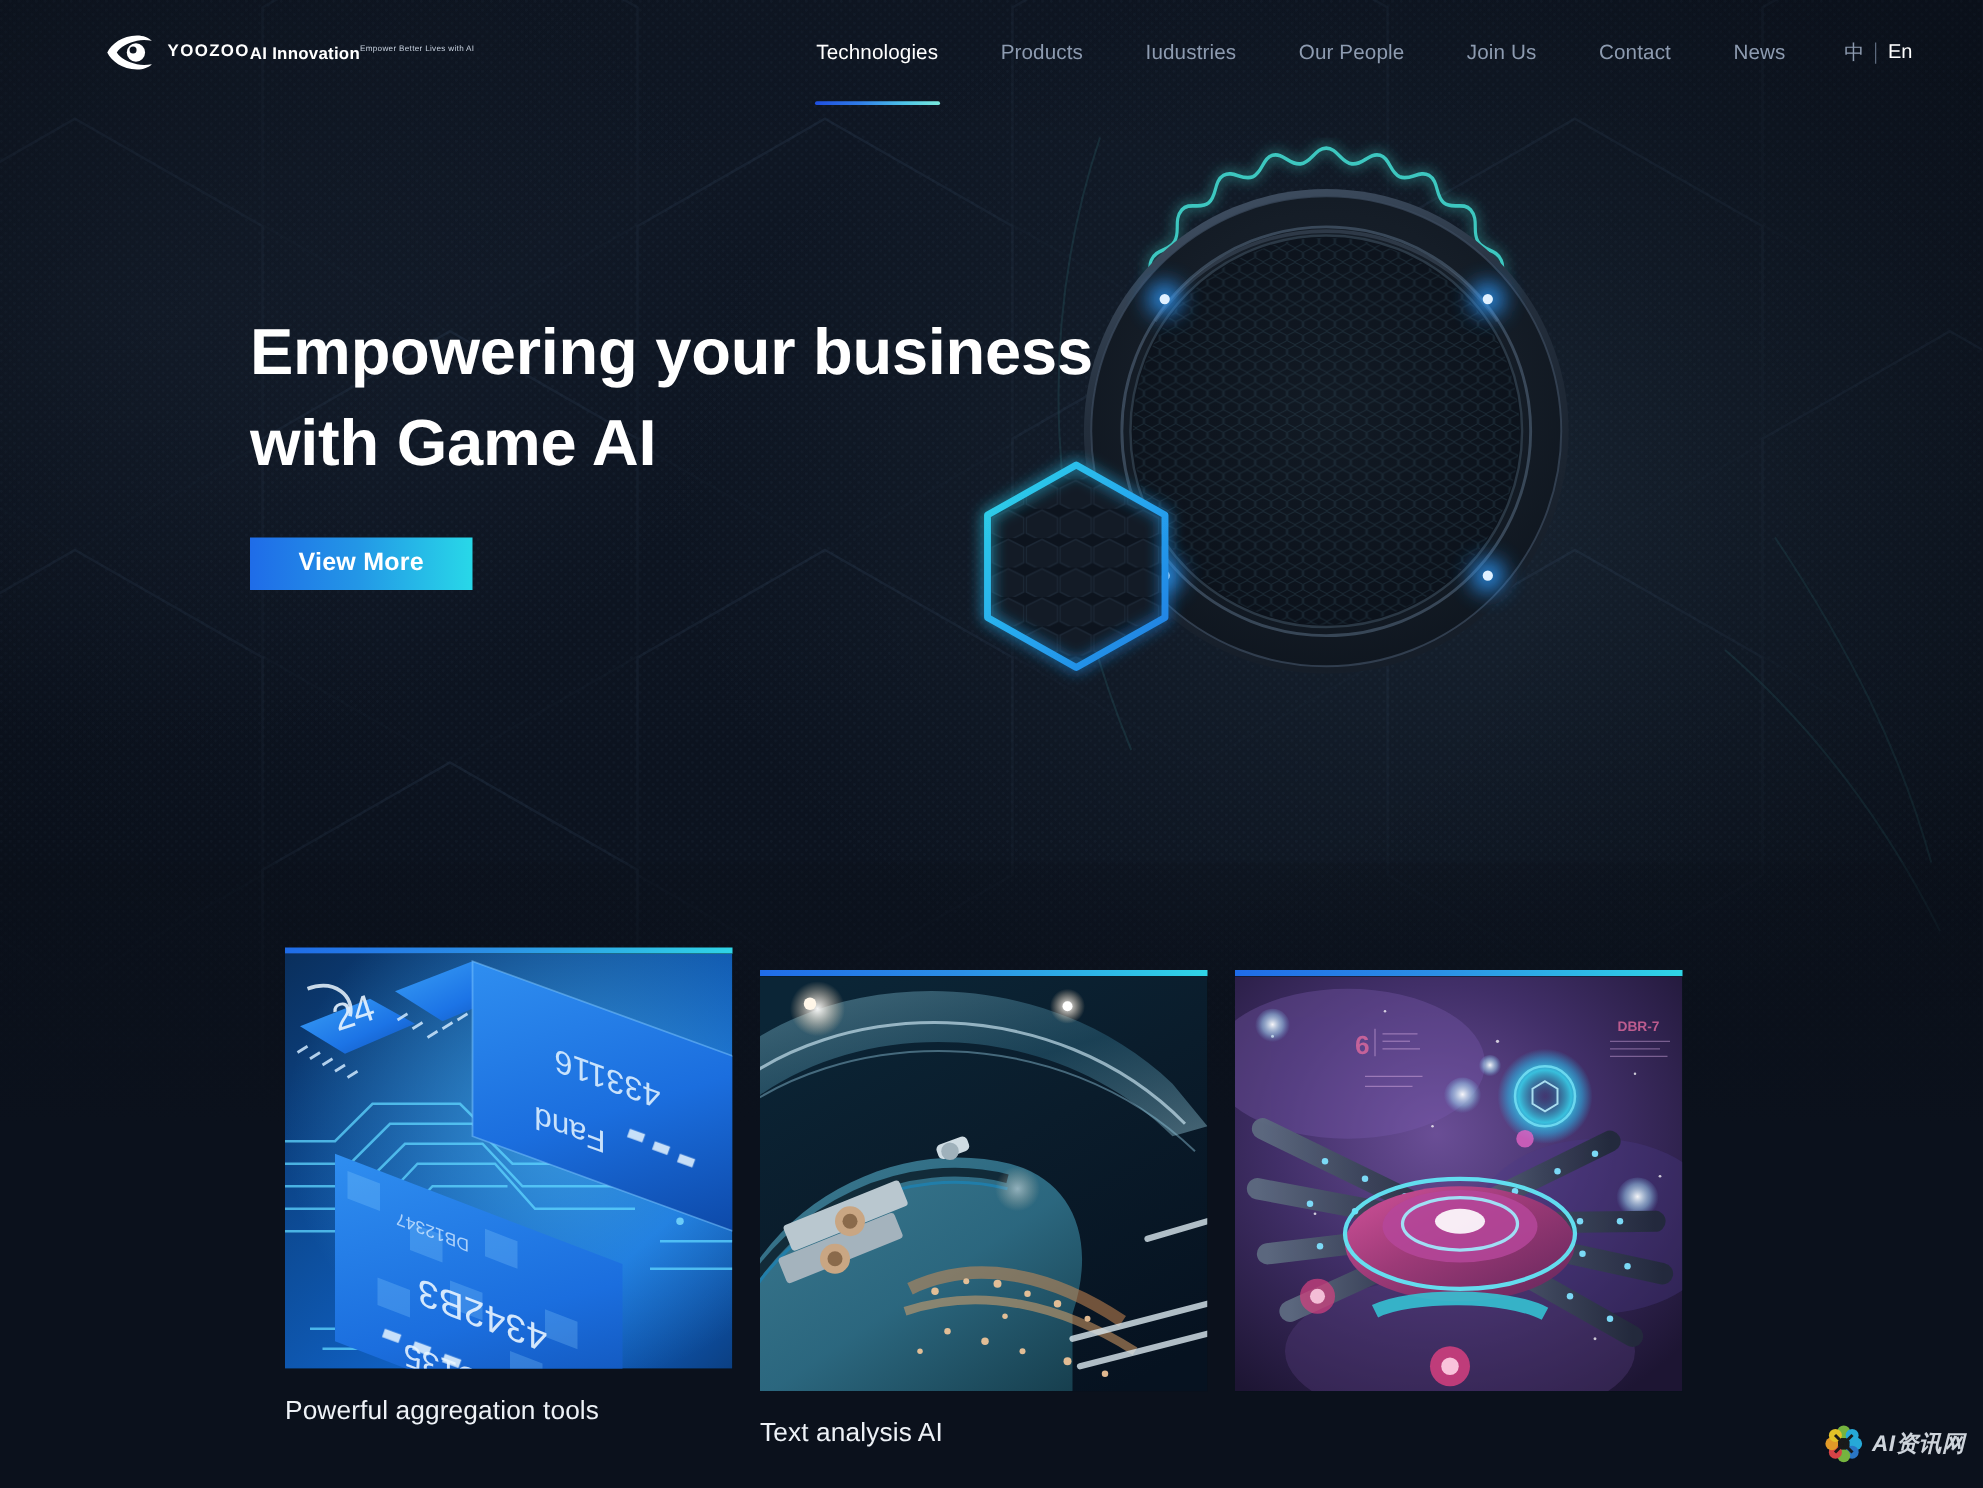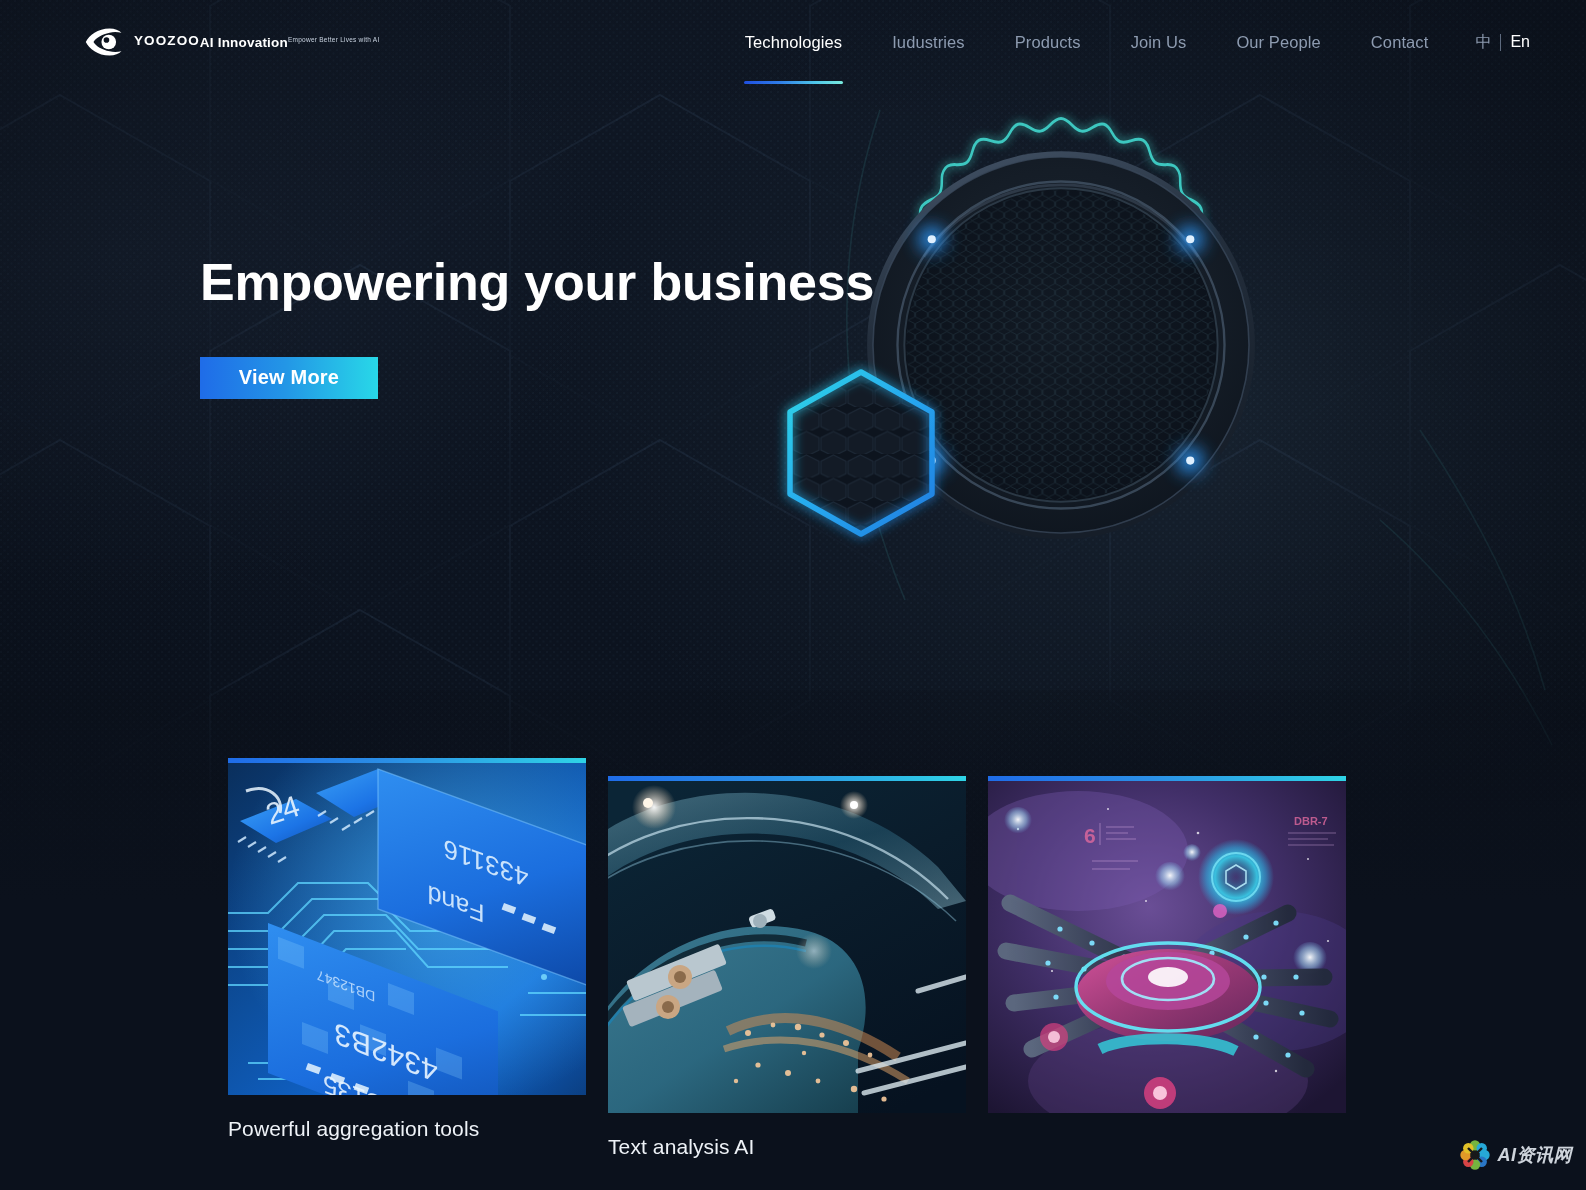--- a/index.html
+++ b/index.html
@@ -172,33 +172,36 @@
       <div class="logo-l3">Empower Better Lives with AI</div>
     </div>
   </div>
 
   <nav class="nav">
     <div class="nav-item active">
       <span>Technologies</span>
       <span class="nav-underline"></span>
     </div>
     <div class="nav-item">
+      <span>Products</span>
+    </div>
+    <div class="nav-item">
       <span>Iudustries</span>
     </div>
     <div class="nav-item">
-      <span>Products</span>
+      <span>Our People</span>
     </div>
     <div class="nav-item">
       <span>Join Us</span>
     </div>
     <div class="nav-item">
-      <span>Our People</span>
+      <span>Contact</span>
     </div>
     <div class="nav-item">
-      <span>Contact</span>
+      <span>News</span>
     </div>
 
     <div class="lang">
       <span class="cn">中</span>
       <span class="sep"></span>
       <span class="en">En</span>
     </div>
   </nav>
 </header>
 
@@ -308,20 +311,21 @@
       </defs>
       <polygon points="95,12 166,52 166,134 95,174 24,134 24,52" fill="#0d141e"></polygon>
       <polygon points="95,12 166,52 166,134 95,174 24,134 24,52" fill="url(#hexmesh2)" opacity=".85"></polygon>
       <polygon points="95,12 166,52 166,134 95,174 24,134 24,52" fill="none" stroke="url(#hexline)" stroke-width="5.5" stroke-linejoin="round" filter="url(#hexglow)"></polygon>
     </svg>
   </div>
 
   <div class="hero-copy">
     <h1 class="hero-title">
       <span>Empowering your business</span><br>
+      <span>with Game AI</span>
     </h1>
     <button class="btn-viewmore">View More</button>
   </div>
 </section>
 
 <section class="cards">
 
   <article class="card">
     <div class="card-accent"></div>
     <div class="card-img">

